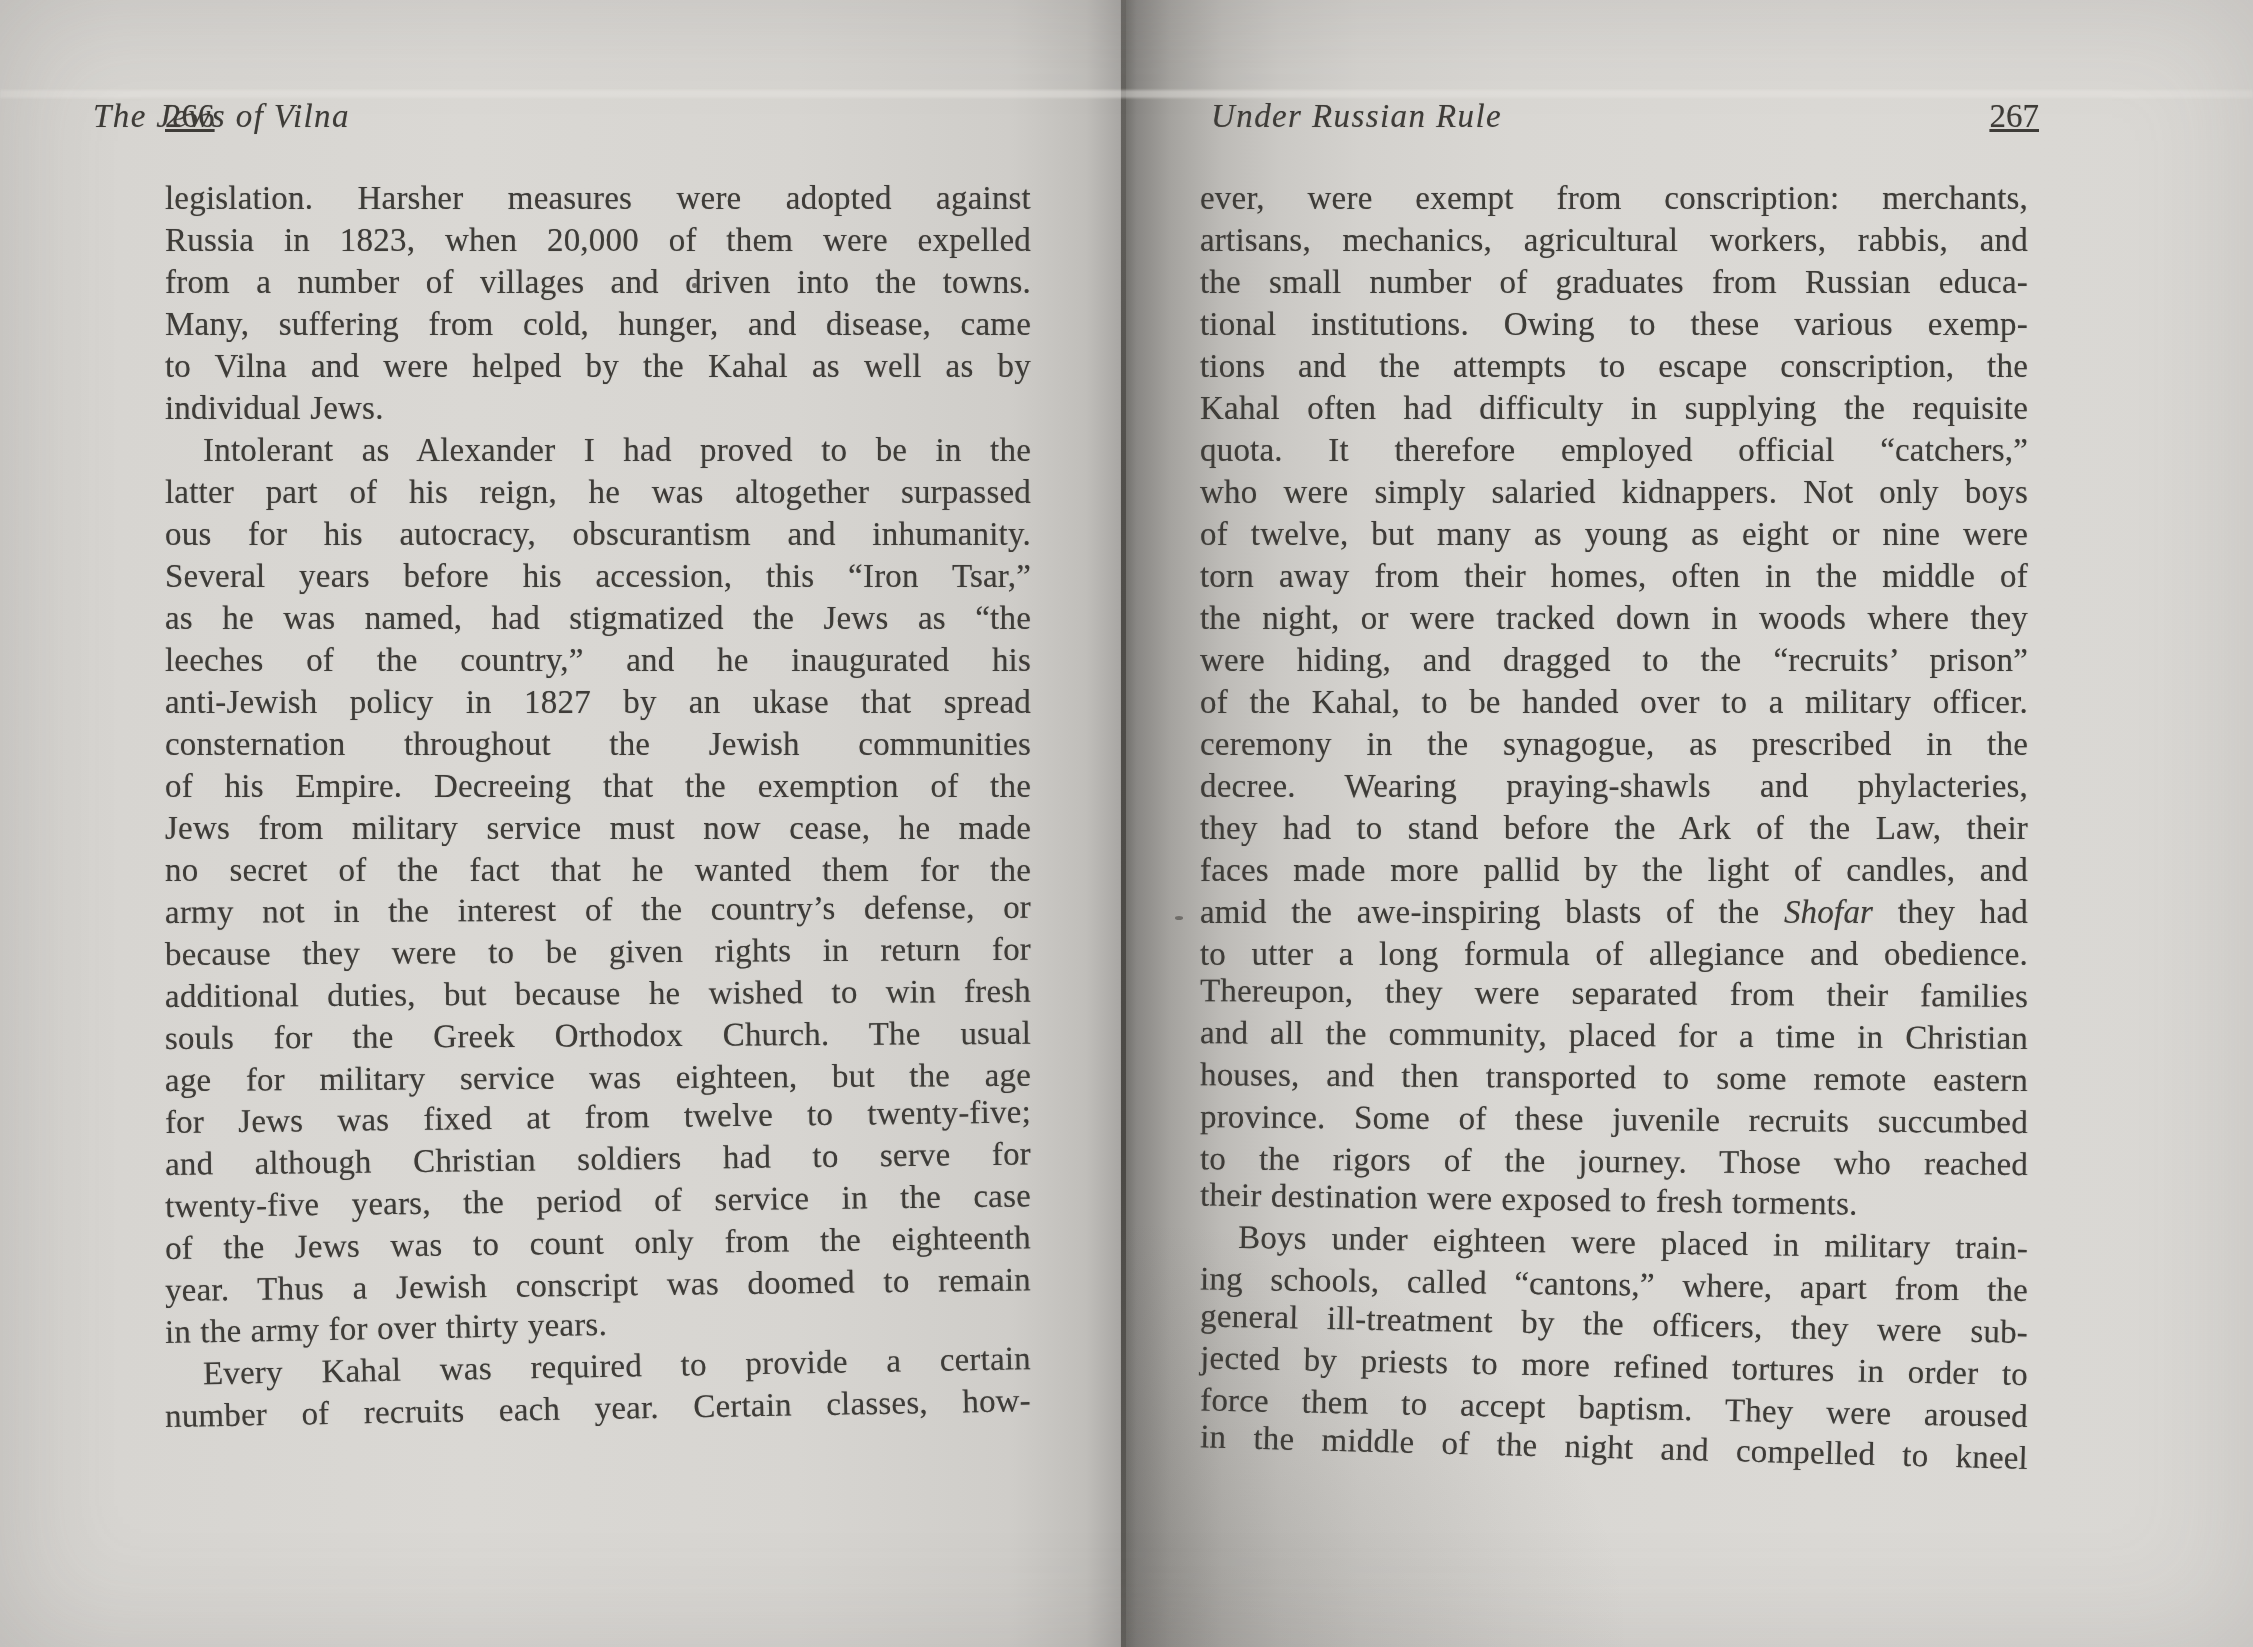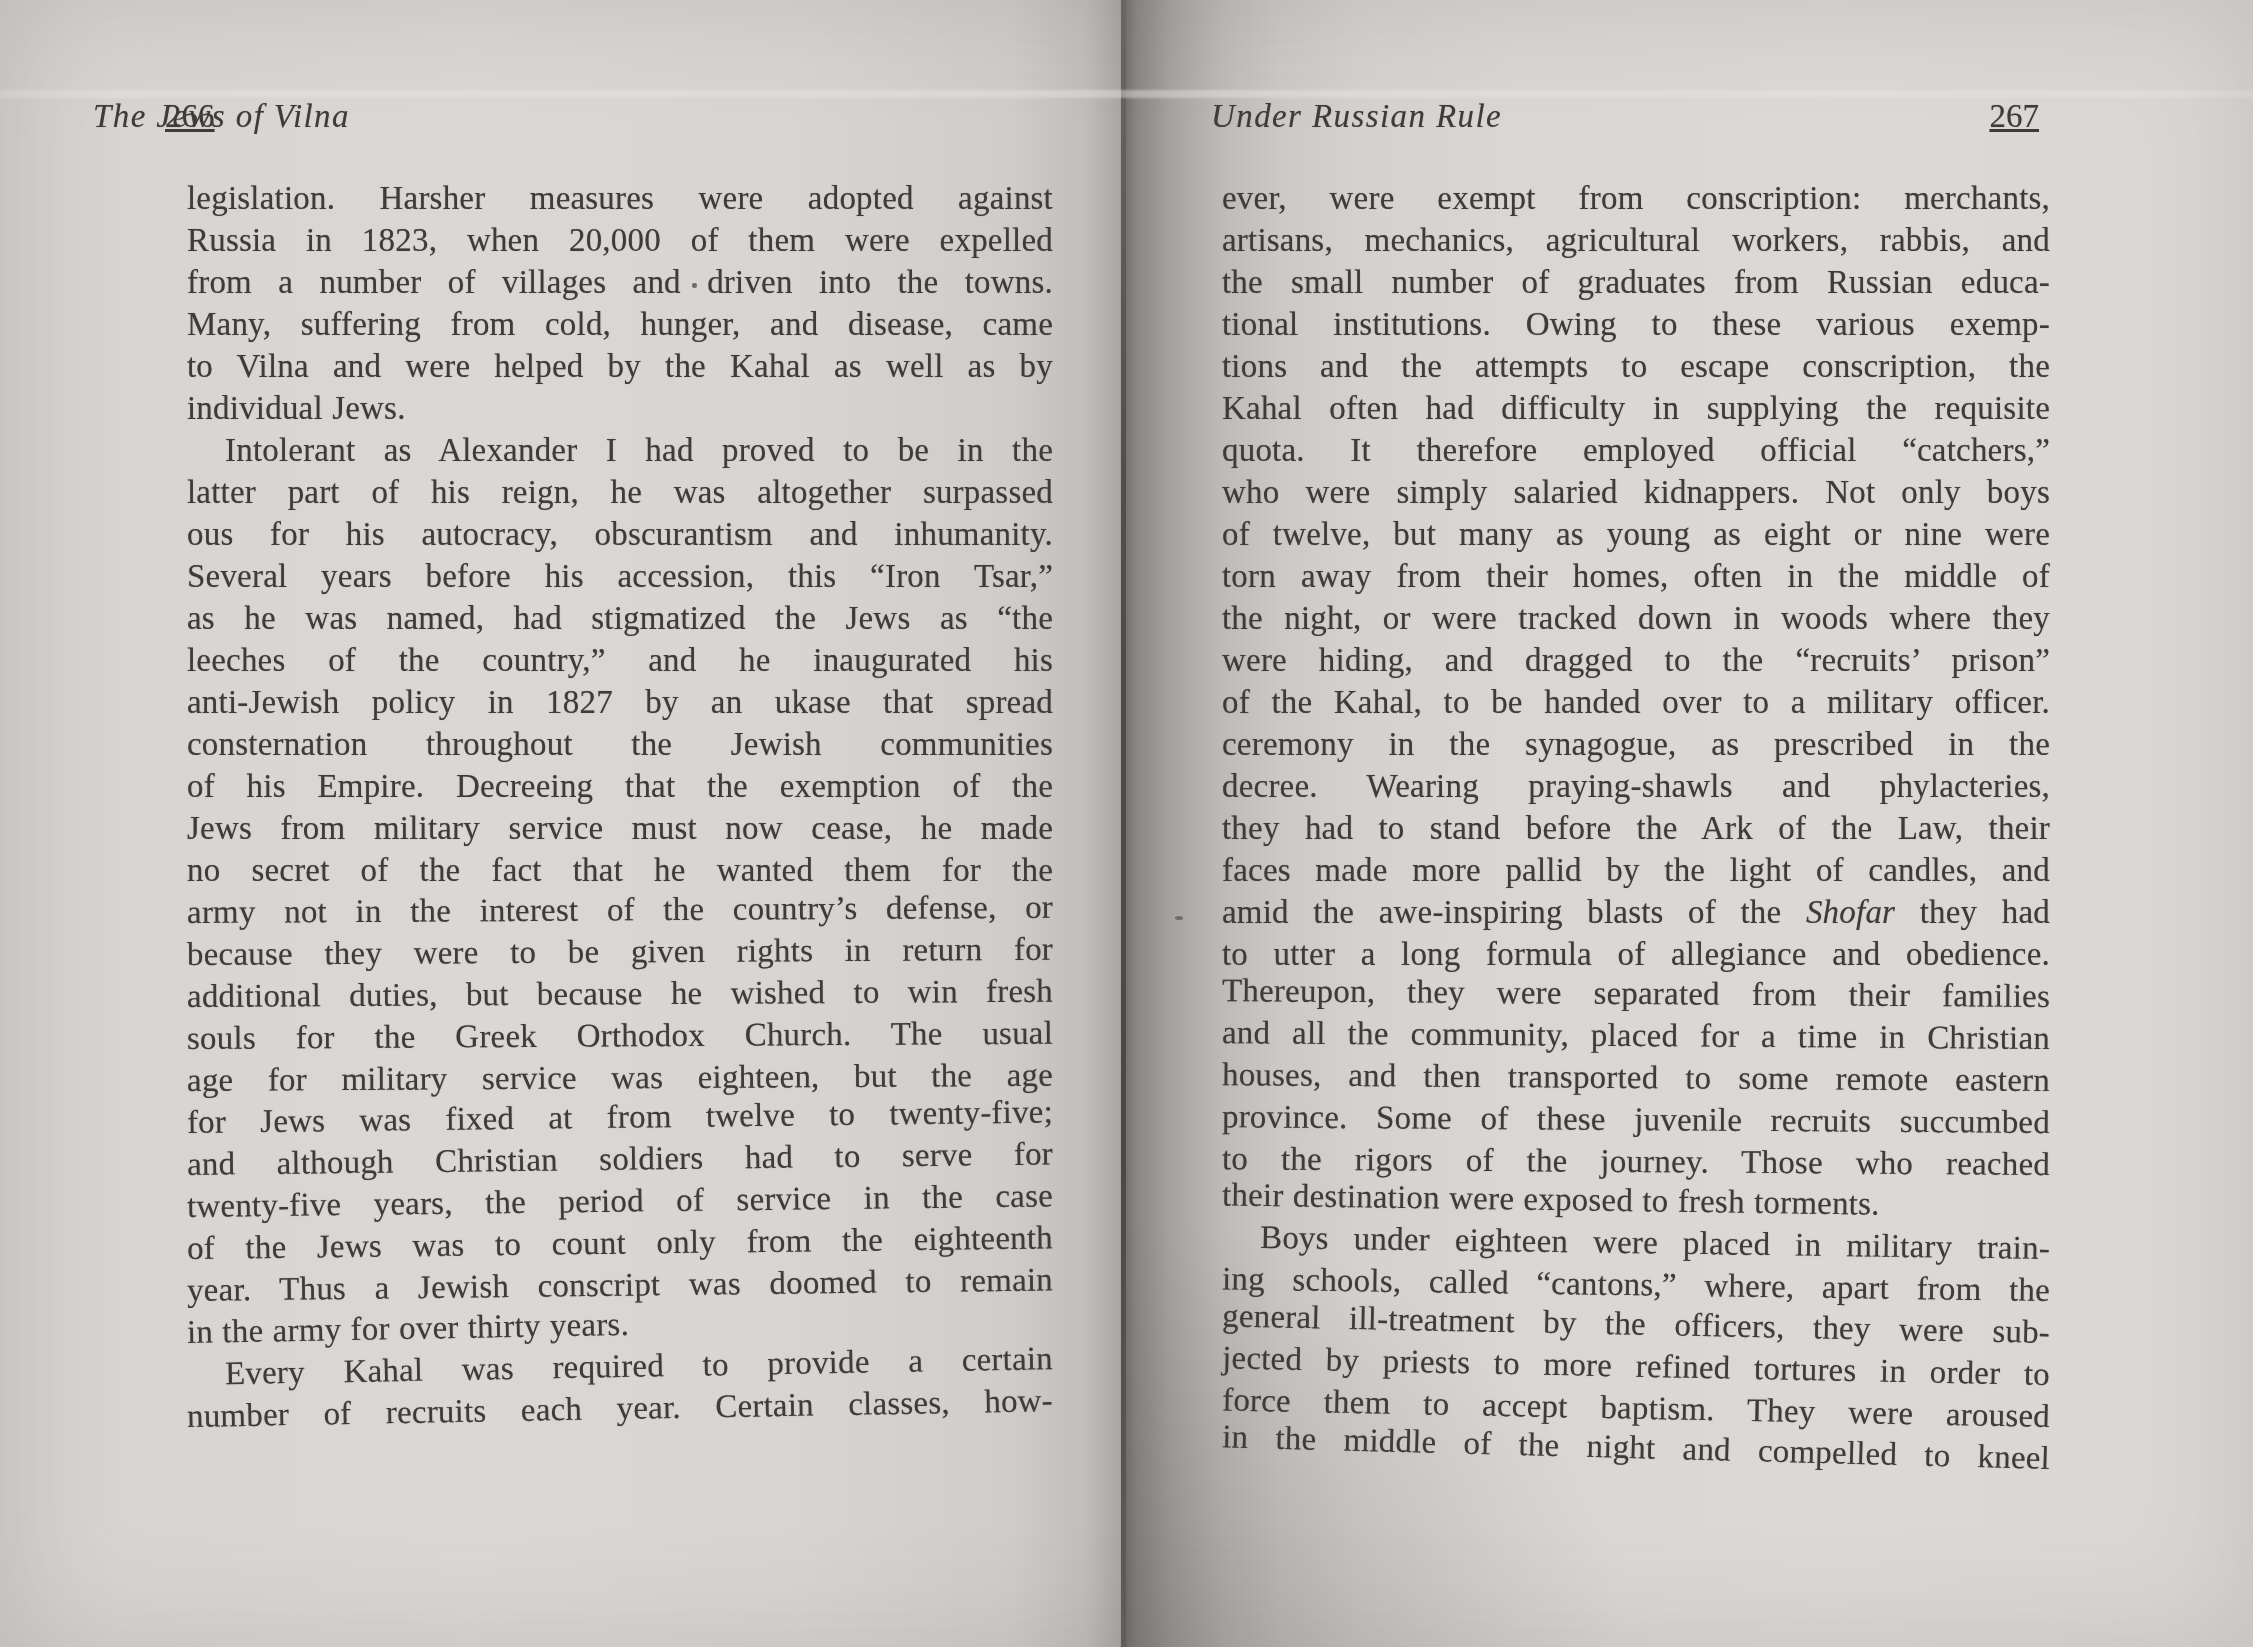--- a/index.html
+++ b/index.html
@@ -48,21 +48,21 @@
     text-shadow: 0 0 0.9px rgba(62,60,56,0.45);
   }
   .page.left .running-title { transform: translateX(-72px); }
   .folio {
     position: absolute; top: 0; font-size: 33px;
     text-shadow: 0 0 0.9px rgba(62,60,56,0.45);
     text-decoration: underline;
   }
   .folio-left { left: 0; }
   .folio-right { right: 0; }
-  .page-body { position: absolute; top: 177px; font-size: 33px; line-height: 42px; margin-left: 22px; }
+  .page-body { position: absolute; top: 177px; font-size: 33px; line-height: 42px; }
   .page.left  .page-body { left: 165px; width: 866px; }
   .page.right .page-body { left: 76px;  width: 828px; }
   .line {
     text-align: justify;
     text-align-last: justify;
     letter-spacing: 0.2px;
     word-spacing: 0.9px;
     text-shadow: 0 0 0.9px rgba(62,60,56,0.5);
     white-space: normal;
   }

